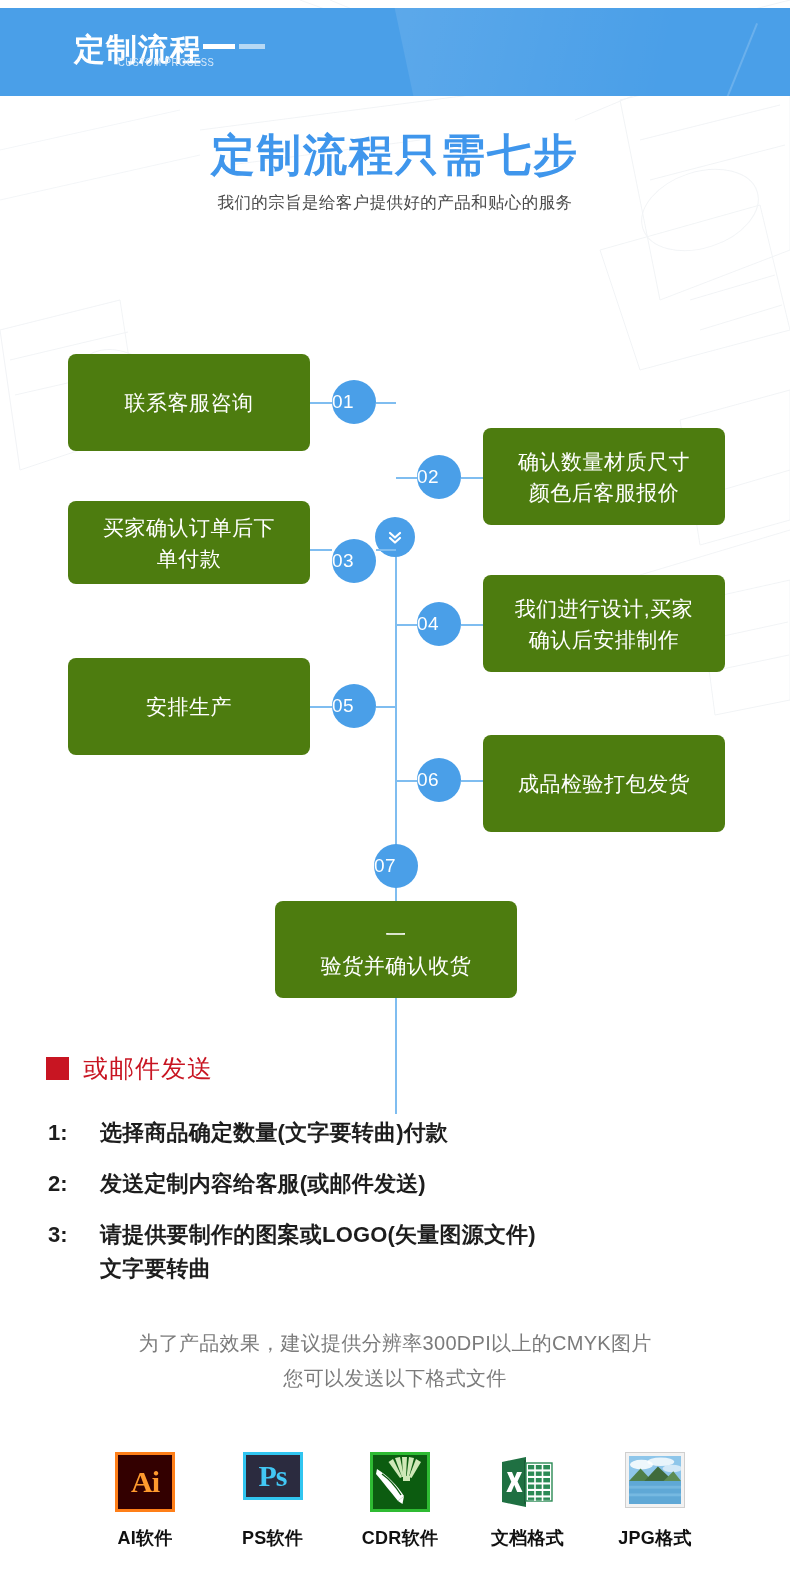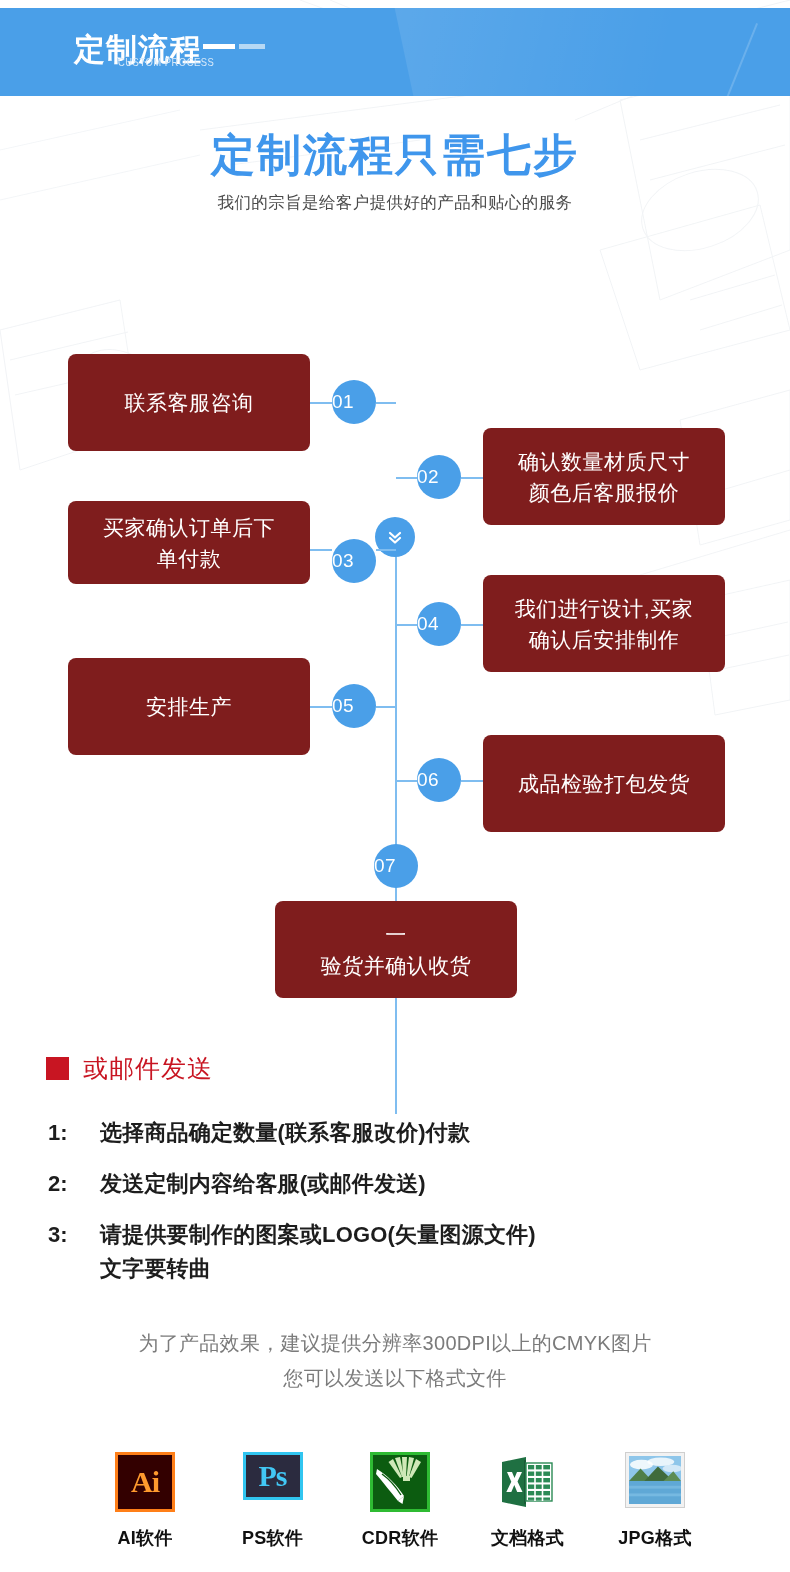--- a/index.html
+++ b/index.html
@@ -143,21 +143,21 @@
     align-items: center;
     letter-spacing: .5px;
   }
   .connector {
     position: absolute;
     height: 1.6px;
     background: #7fbdf0;
   }
   .box {
     position: absolute;
-    background: #7f1d1d;
+    background: #4d7c0f;
     border-radius: 8px;
     color: #ffffff;
     display: flex;
     align-items: center;
     justify-content: center;
     text-align: center;
     font-size: 21px;
     font-weight: 400;
     line-height: 31px;
     padding: 6px 10px;
@@ -427,21 +427,21 @@
   </div>
 
   <div class="mat-head">
     <span class="red-square"></span>
     <span class="mat-head-label">或邮件发送</span>
   </div>
 
   <div class="mat-list">
     <div class="mat-item">
       <span class="mat-num">1:</span>
-      <span class="mat-text" style="white-space: pre-line;">选择商品确定数量(联系客服改价)付款</span>
+      <span class="mat-text" style="white-space: pre-line;">选择商品确定数量(文字要转曲)付款</span>
     </div>
     <div class="mat-item">
       <span class="mat-num">2:</span>
       <span class="mat-text" style="white-space: pre-line;">发送定制内容给客服(或邮件发送)</span>
     </div>
     <div class="mat-item">
       <span class="mat-num">3:</span>
       <span class="mat-text" style="white-space: pre-line;">请提供要制作的图案或LOGO(矢量图源文件)
 文字要转曲</span>
     </div>

